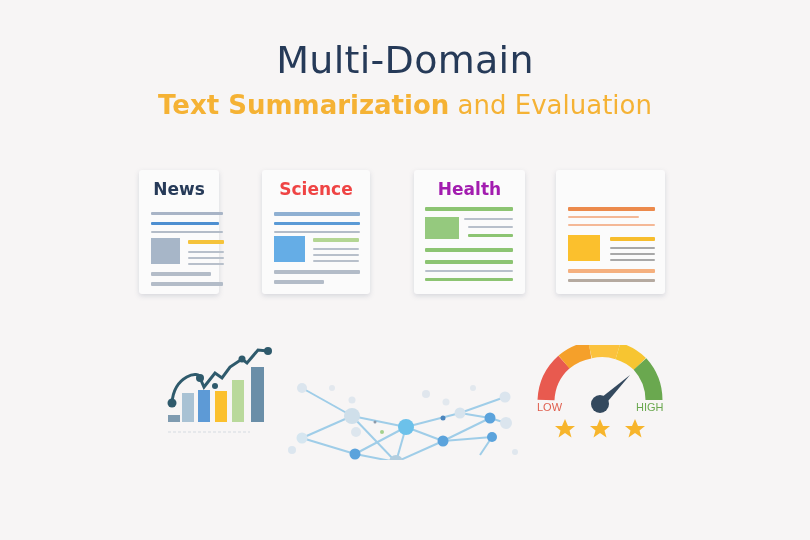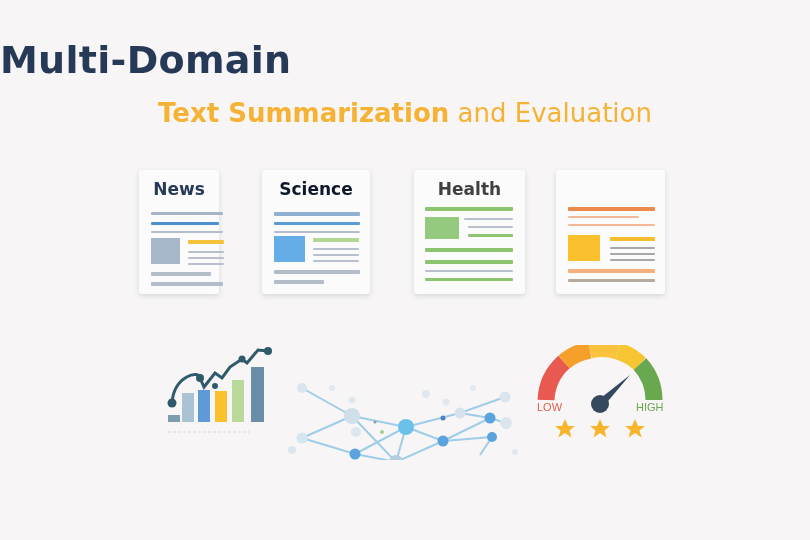--- a/index.html
+++ b/index.html
@@ -4,25 +4,25 @@
 <style>
   html, body { margin:0; padding:0; }
   body {
     width:810px; height:540px; overflow:hidden;
     background:#f7f5f5;
     font-family:"DejaVu Sans", sans-serif;
     position:relative;
   }
   .title {
     position:absolute; left:0; top:38px; width:810px;
-    font-size:38px; font-weight:bold;
+    text-align:center; font-size:38px; font-weight:normal;
     color:#263a58; letter-spacing:0.3px;
   }
   .subtitle {
-    position:absolute; left:0; top:98px; width:810px;
+    position:absolute; left:0; top:90px; width:810px;
     text-align:center; font-size:26px; color:#f5b234;
   }
   .subtitle .strong { font-weight:bold; }
   .card {
     position:absolute; width:80px; height:124px;
     background:#fbfbfb; border-radius:3px;
     box-shadow:0 2px 5px rgba(120,130,150,0.25);
   }
   .card .label {
     position:absolute; left:0; width:100%; top:9px;
@@ -46,35 +46,35 @@
   <div class="block" style="left:12px;top:68px;width:29px;height:26px;background:#a7b6c8;"></div>
   <div class="bar" style="left:49px;top:70px;width:36px;background:#f5c33b;height:4px;"></div>
   <div class="bar" style="left:49px;top:81px;width:36px;background:#b8c0cb;height:2px;"></div>
   <div class="bar" style="left:49px;top:87px;width:36px;background:#b8c0cb;height:2px;"></div>
   <div class="bar" style="left:49px;top:93px;width:36px;background:#b8c0cb;height:2px;"></div>
   <div class="bar" style="left:12px;top:102px;width:60px;background:#b3bcc8;height:4px;"></div>
   <div class="bar" style="left:12px;top:112px;width:72px;background:#b3bcc8;height:4px;"></div>
 </div>
 
 <div class="card" style="left:262px;top:170px;width:108px;">
-  <div class="label" style="color:#0f172a;">Science</div>
+  <div class="label" style="color:#ef4444;">Science</div>
   <div class="bar" style="left:12px;top:42px;width:86px;background:#8fb0d2;height:4px;"></div>
   <div class="bar" style="left:12px;top:52px;width:86px;background:#5a9ad6;"></div>
   <div class="bar" style="left:12px;top:61px;width:86px;background:#b3bcc8;height:2px;"></div>
   <div class="block" style="left:12px;top:66px;width:31px;height:26px;background:#65ade6;"></div>
   <div class="bar" style="left:51px;top:68px;width:46px;background:#b4d693;height:4px;"></div>
   <div class="bar" style="left:51px;top:78px;width:46px;background:#b8c0cb;height:2px;"></div>
   <div class="bar" style="left:51px;top:84px;width:46px;background:#b8c0cb;height:2px;"></div>
   <div class="bar" style="left:51px;top:90px;width:46px;background:#b8c0cb;height:2px;"></div>
   <div class="bar" style="left:12px;top:100px;width:86px;background:#b3bcc8;height:4px;"></div>
   <div class="bar" style="left:12px;top:110px;width:50px;background:#b3bcc8;height:4px;"></div>
 </div>
 
 <div class="card" style="left:414px;top:170px;width:111px;">
-  <div class="label" style="color:#404040;">Health</div>
+  <div class="label" style="color:#a21caf;">Health</div>
   <div class="bar" style="left:11px;top:37px;width:88px;background:#8cc472;height:4px;"></div>
   <div class="block" style="left:11px;top:47px;width:34px;height:22px;background:#95c97e;"></div>
   <div class="bar" style="left:50px;top:48px;width:49px;background:#b8c0cb;height:2px;"></div>
   <div class="bar" style="left:54px;top:56px;width:45px;background:#b8c0cb;height:2px;"></div>
   <div class="bar" style="left:54px;top:64px;width:45px;background:#8cc472;"></div>
   <div class="bar" style="left:11px;top:78px;width:88px;background:#8cc472;height:4px;"></div>
   <div class="bar" style="left:11px;top:90px;width:88px;background:#8cc472;height:4px;"></div>
   <div class="bar" style="left:11px;top:100px;width:88px;background:#b8c0cb;height:2px;"></div>
   <div class="bar" style="left:11px;top:108px;width:88px;background:#8cc472;"></div>
 </div>

